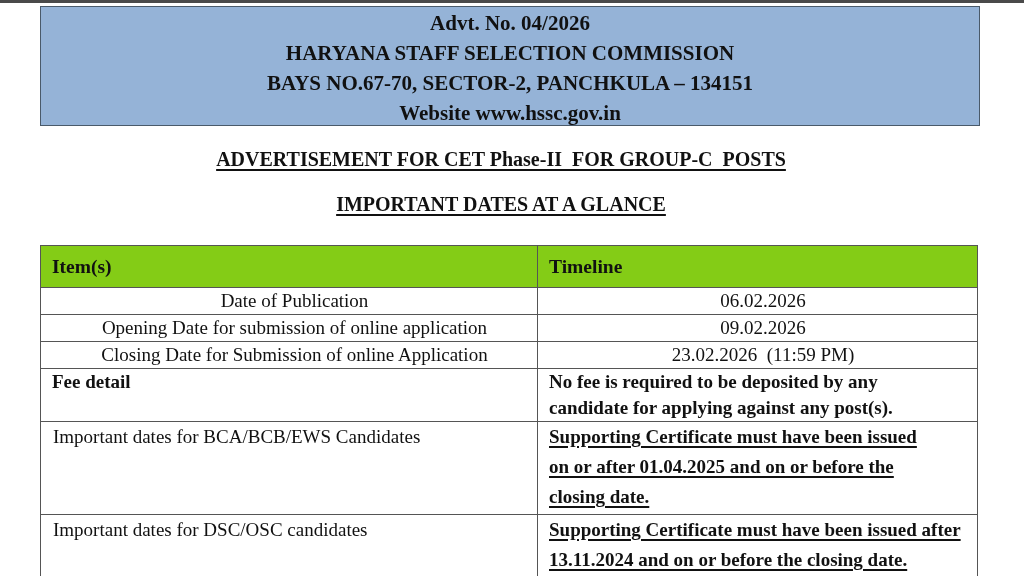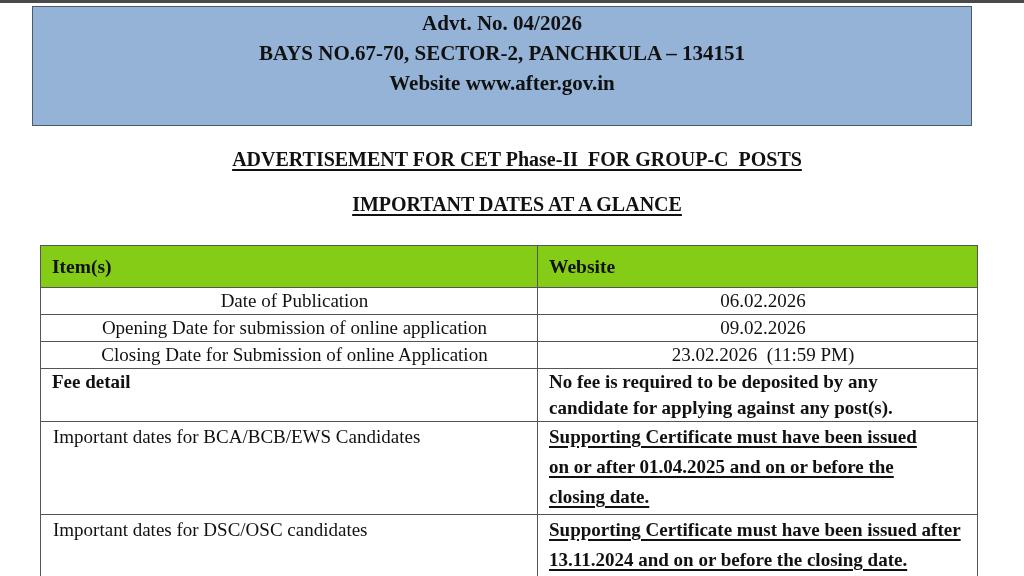--- a/index.html
+++ b/index.html
@@ -1,25 +1,25 @@
 <!DOCTYPE html>
 <html><head>
 <meta charset="utf-8">
 <style>
   html, body { margin:0; padding:0; }
   body { width:1024px; height:576px; overflow:hidden; background:#ffffff; position:relative;
          font-family:"Liberation Serif","DejaVu Serif",serif; color:#111; }
   .topbar { position:absolute; left:0; top:0; width:1024px; height:3px; background:#4a4a4a; }
-  .header-box { position:absolute; left:32px; top:6px; width:940px; height:120px;
+  .header-box { position:absolute; left:40px; top:6px; width:940px; height:120px;
                 background:#95b3d7; border:1.5px solid #4a5a6a; box-sizing:border-box;
                 text-align:center; font-weight:bold; font-size:21px; }
   .header-box .line { height:30px; line-height:30px; }
   .header-box .line:first-child { margin-top:1px; }
   .title { position:absolute; left:0; width:1002px; text-align:center; font-weight:bold;
-           font-size:20px; text-decoration:underline; text-decoration-thickness:2px; text-underline-offset:3px;padding-left:16px; }
+           font-size:20px; text-decoration:underline; text-decoration-thickness:2px; text-underline-offset:3px; }
   .title1 { top:148px; }
   .title2 { top:193px; }
   table { position:absolute; left:40px; top:245px; width:938px; border-collapse:collapse;
           font-size:19px; }
   td, th { border:1.5px solid #555; padding:0 0 0 11px; vertical-align:top; text-align:left; }
   th { background:#84cc16; font-weight:bold; height:41px; line-height:41px; font-size:19.5px; }
   td.c1 { width:484px; }
   .r-simple td { height:26px; line-height:26px;text-align:center; }
   .r-fee td { height:50px; line-height:26px;font-weight:bold; }
   .bold { font-weight:bold; }
@@ -28,32 +28,33 @@
   .r-bca td.c1, .r-dsc td.c1 { line-height:26px; padding-top:2px;padding-left:12px; }
   .r-dsc td { height:80px; }
 </style>
 </head>
 <body>
 
 <div class="topbar"></div>
 
 <div class="header-box">
   <div class="line">Advt. No. 04/2026</div>
+  <div class="line">HARYANA STAFF SELECTION COMMISSION</div>
   <div class="line">BAYS NO.67-70, SECTOR-2, PANCHKULA – 134151</div>
-  <div class="line">Website www.after.gov.in</div>
+  <div class="line">Website www.hssc.gov.in</div>
 </div>
 
 <div class="title title1" style="white-space:pre;">ADVERTISEMENT FOR CET Phase-II  FOR GROUP-C  POSTS</div>
 <div class="title title2">IMPORTANT DATES AT A GLANCE</div>
 
 <table>
   <tbody>
       <tr>
     <th style="width:484px;">Item(s)</th>
-    <th>Website</th>
+    <th>Timeline</th>
   </tr>
   <tr class="r-simple">
     <td class="c1">Date of Publication</td>
     <td>06.02.2026</td>
   </tr>
   <tr class="r-simple">
     <td class="c1">Opening Date for submission of online application</td>
     <td>09.02.2026</td>
   </tr>
   <tr class="r-simple">

